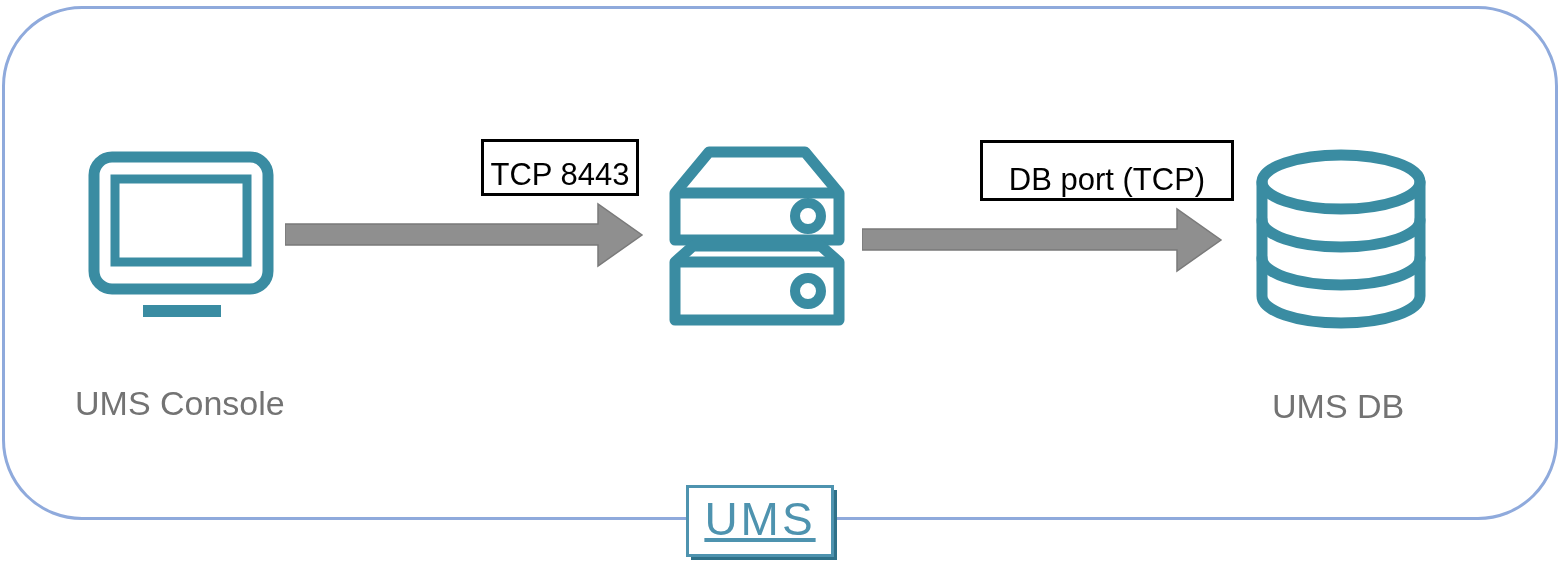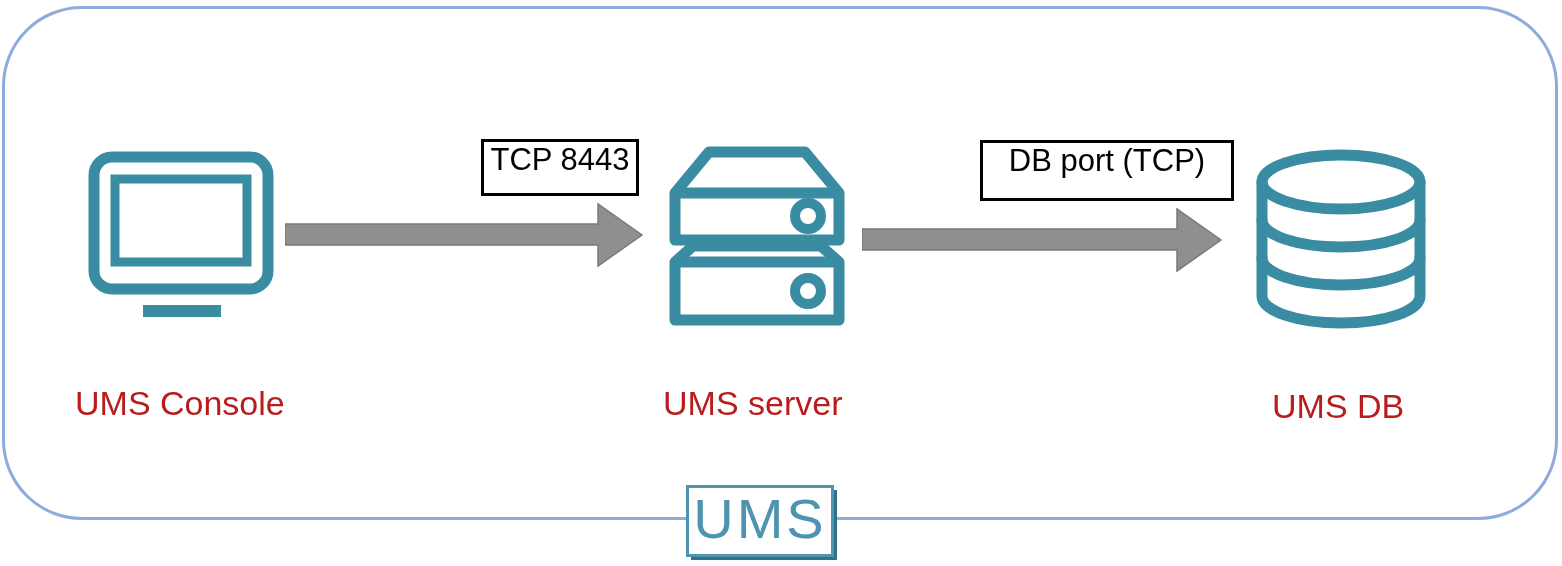--- a/index.html
+++ b/index.html
@@ -21,53 +21,54 @@
     z-index:0;
   }
   .icon-wrap{position:absolute;z-index:2;}
   svg{display:block;}
   
   .conn-label{
     position:absolute;
     box-sizing:border-box;
     background:#ffffff;
     border:3px solid #000000;
-    display:flex;align-items:flex-start;justify-content:center;
+    display:flex;align-items:flex-end;justify-content:center;
     font-size:31px;color:#000000;
     white-space:nowrap;
     z-index:3;
   }
   
   .node-caption{
     position:absolute;
-    font-size:34px;color:#b91c1c;
+    font-size:34px;color:#737373;
     white-space:nowrap;
     z-index:2;
   }
   
   .arrow{position:absolute;z-index:1;}
   
   .ums-logo{
     position:absolute;
     left:686px;top:485px;
     width:148px;height:72px;
     box-sizing:border-box;
     background:#ffffff;
     border:3px solid #4E93AF;
     box-shadow:4px 4px 0 -1px #2F7189;
     display:flex;align-items:center;justify-content:center;
     z-index:4;
   }
   .ums-logo span{
-    font-size:56px;
+    font-size:46px;
     font-weight:300;
     letter-spacing:3px;
     color:#4E93AF;
     line-height:1;
     transform:translateY(-2px);
+    text-decoration:underline;
   }
 </style>
 </head>
 <body>
 
 <div id="canvas">
 
   <div class="frame"></div>
 
   <div class="icon-wrap" style="left:88px;top:151px;">
@@ -116,20 +117,19 @@
       <g fill="none" stroke="#3A8CA2" stroke-width="11" stroke-linecap="round">
         <ellipse cx="93" cy="39" rx="79" ry="27"></ellipse>
         <path d="M14 77 C14 92 49 104 93 104 C137 104 172 92 172 77"></path>
         <path d="M14 115 C14 130 49 142 93 142 C137 142 172 130 172 115"></path>
         <path d="M14 39 V153 C14 168 49 180 93 180 C137 180 172 168 172 153 V39"></path>
       </g>
     </svg>
   </div>
 
   <div class="node-caption" style="left:75px;top:384px;">UMS Console</div>
-  <div class="node-caption" style="left:663px;top:384px;">UMS server</div>
   <div class="node-caption" style="left:1272px;top:387px;">UMS DB</div>
 
   <div class="ums-logo">
     <span>UMS</span>
   </div>
 
 </div>
 
 </body></html>

